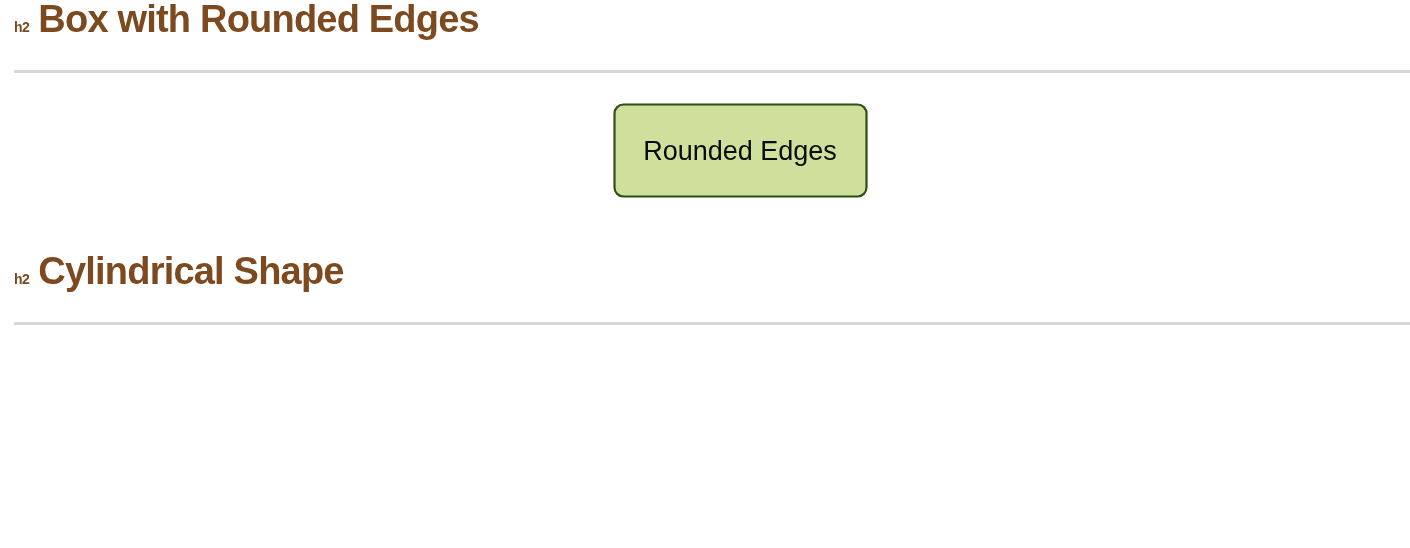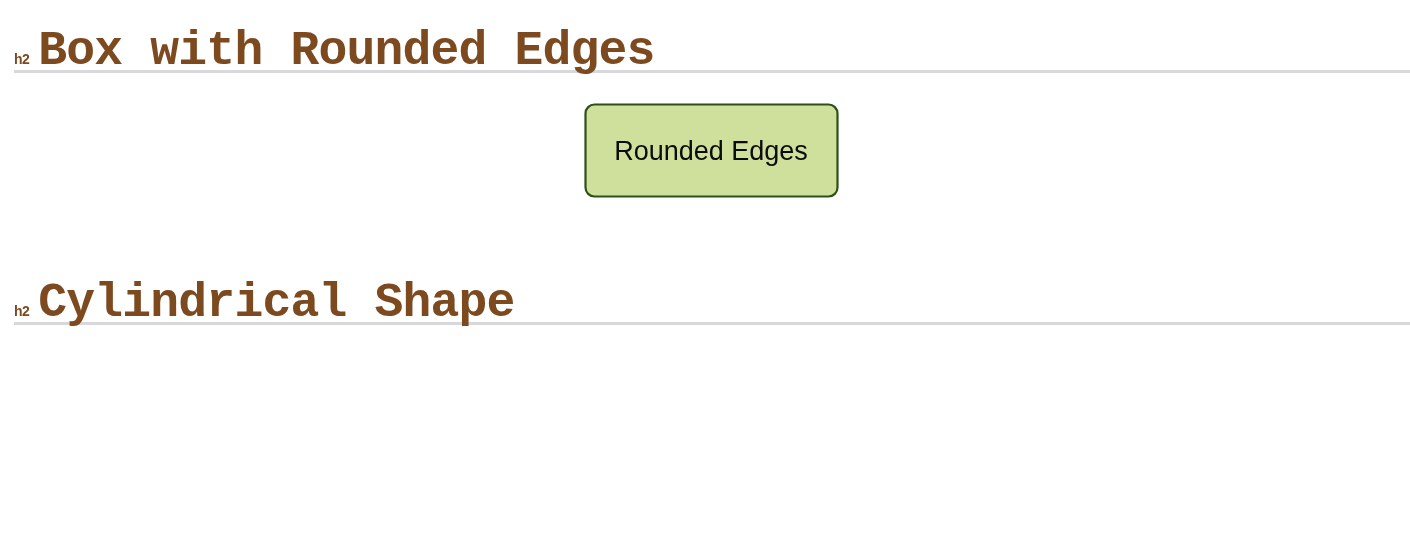--- a/index.html
+++ b/index.html
@@ -32,42 +32,41 @@
     font-family: "Liberation Sans", sans-serif;
     font-size: 14px;
     font-weight: bold;
     letter-spacing: -0.5px;
     line-height: 1;
     padding-right: 9px;
     white-space: nowrap;
   }
   .heading-text {
     color: #7d4a20;
-    font-family: Liberation Mono, monospace;
-    font-size: 48px;
+    font-family: Liberation Sans, sans-serif;
+    font-size: 38px;
     font-weight: bold;
     letter-spacing: -0.8px;
     line-height: 1;
     white-space: nowrap;
-    margin-top: 27px;
   }
   .heading-rule {
     margin-left: 14px;
     width: 1396px;
     height: 3px;
     background: #d7d7dc;
     border: 0;
   }
 
   
   .diagram {
     position: relative;
     width: 1410px;
   }
-  #diagram-rounded  { height: 140px; }
+  #diagram-rounded  { height: 140px; padding-left: 29px; }
   #diagram-cylinder { height: 200px; }
 
   .svg-canvas { display: block; }
 
   
   .shape-label {
     font-family: "Liberation Sans", sans-serif;
     font-size: 27px;
     fill: #0b0b0b;
     dominant-baseline: middle;

